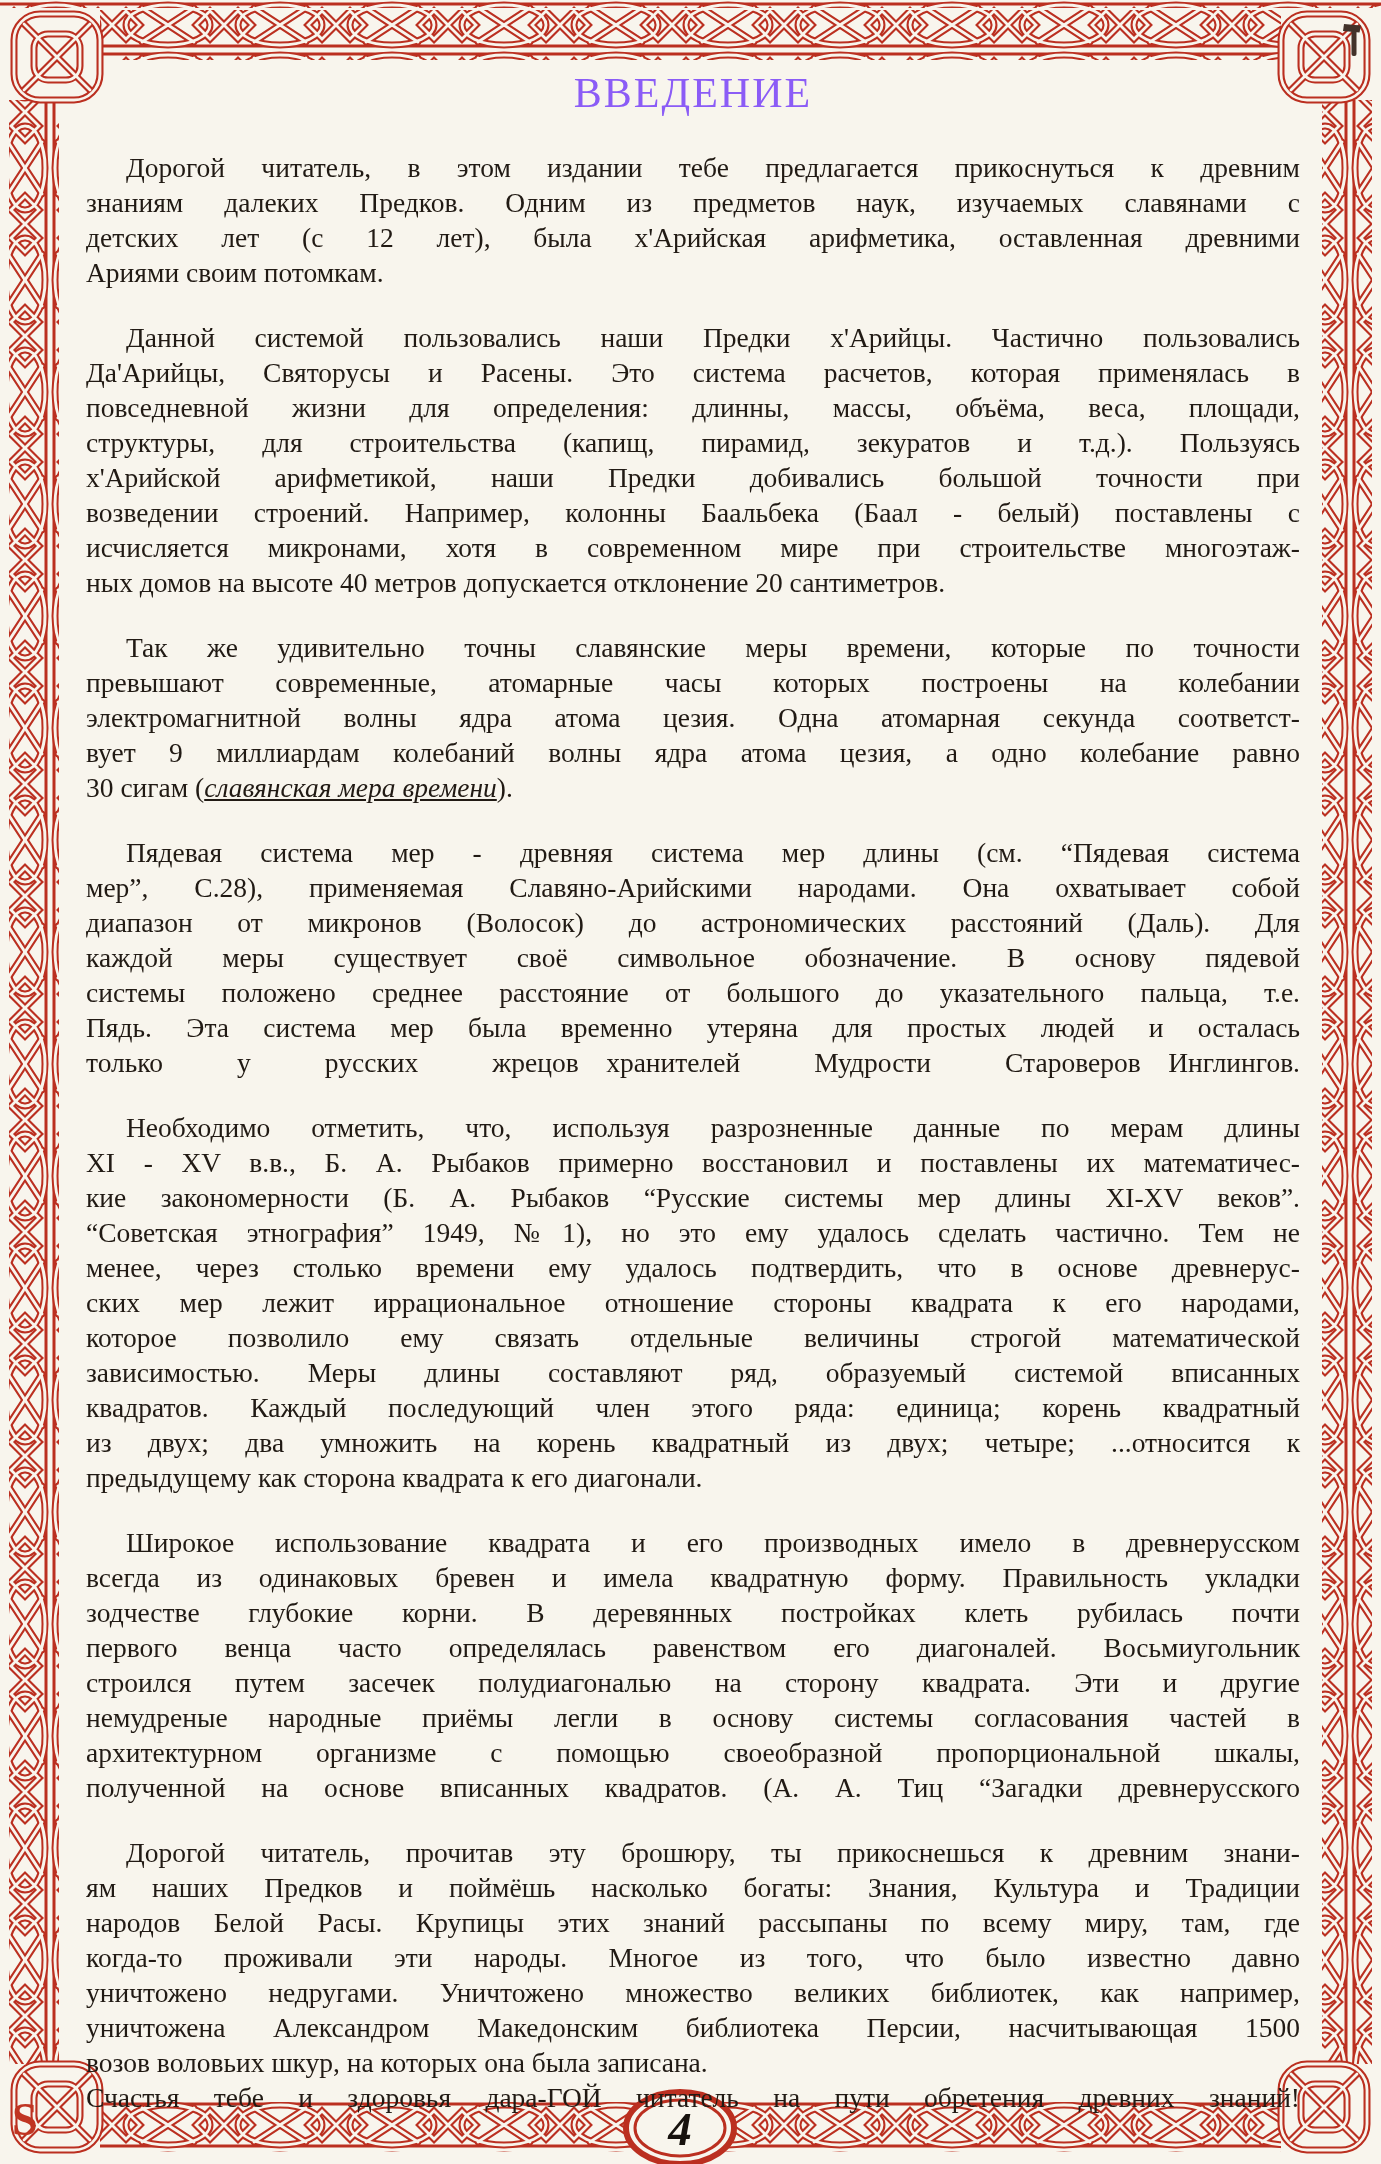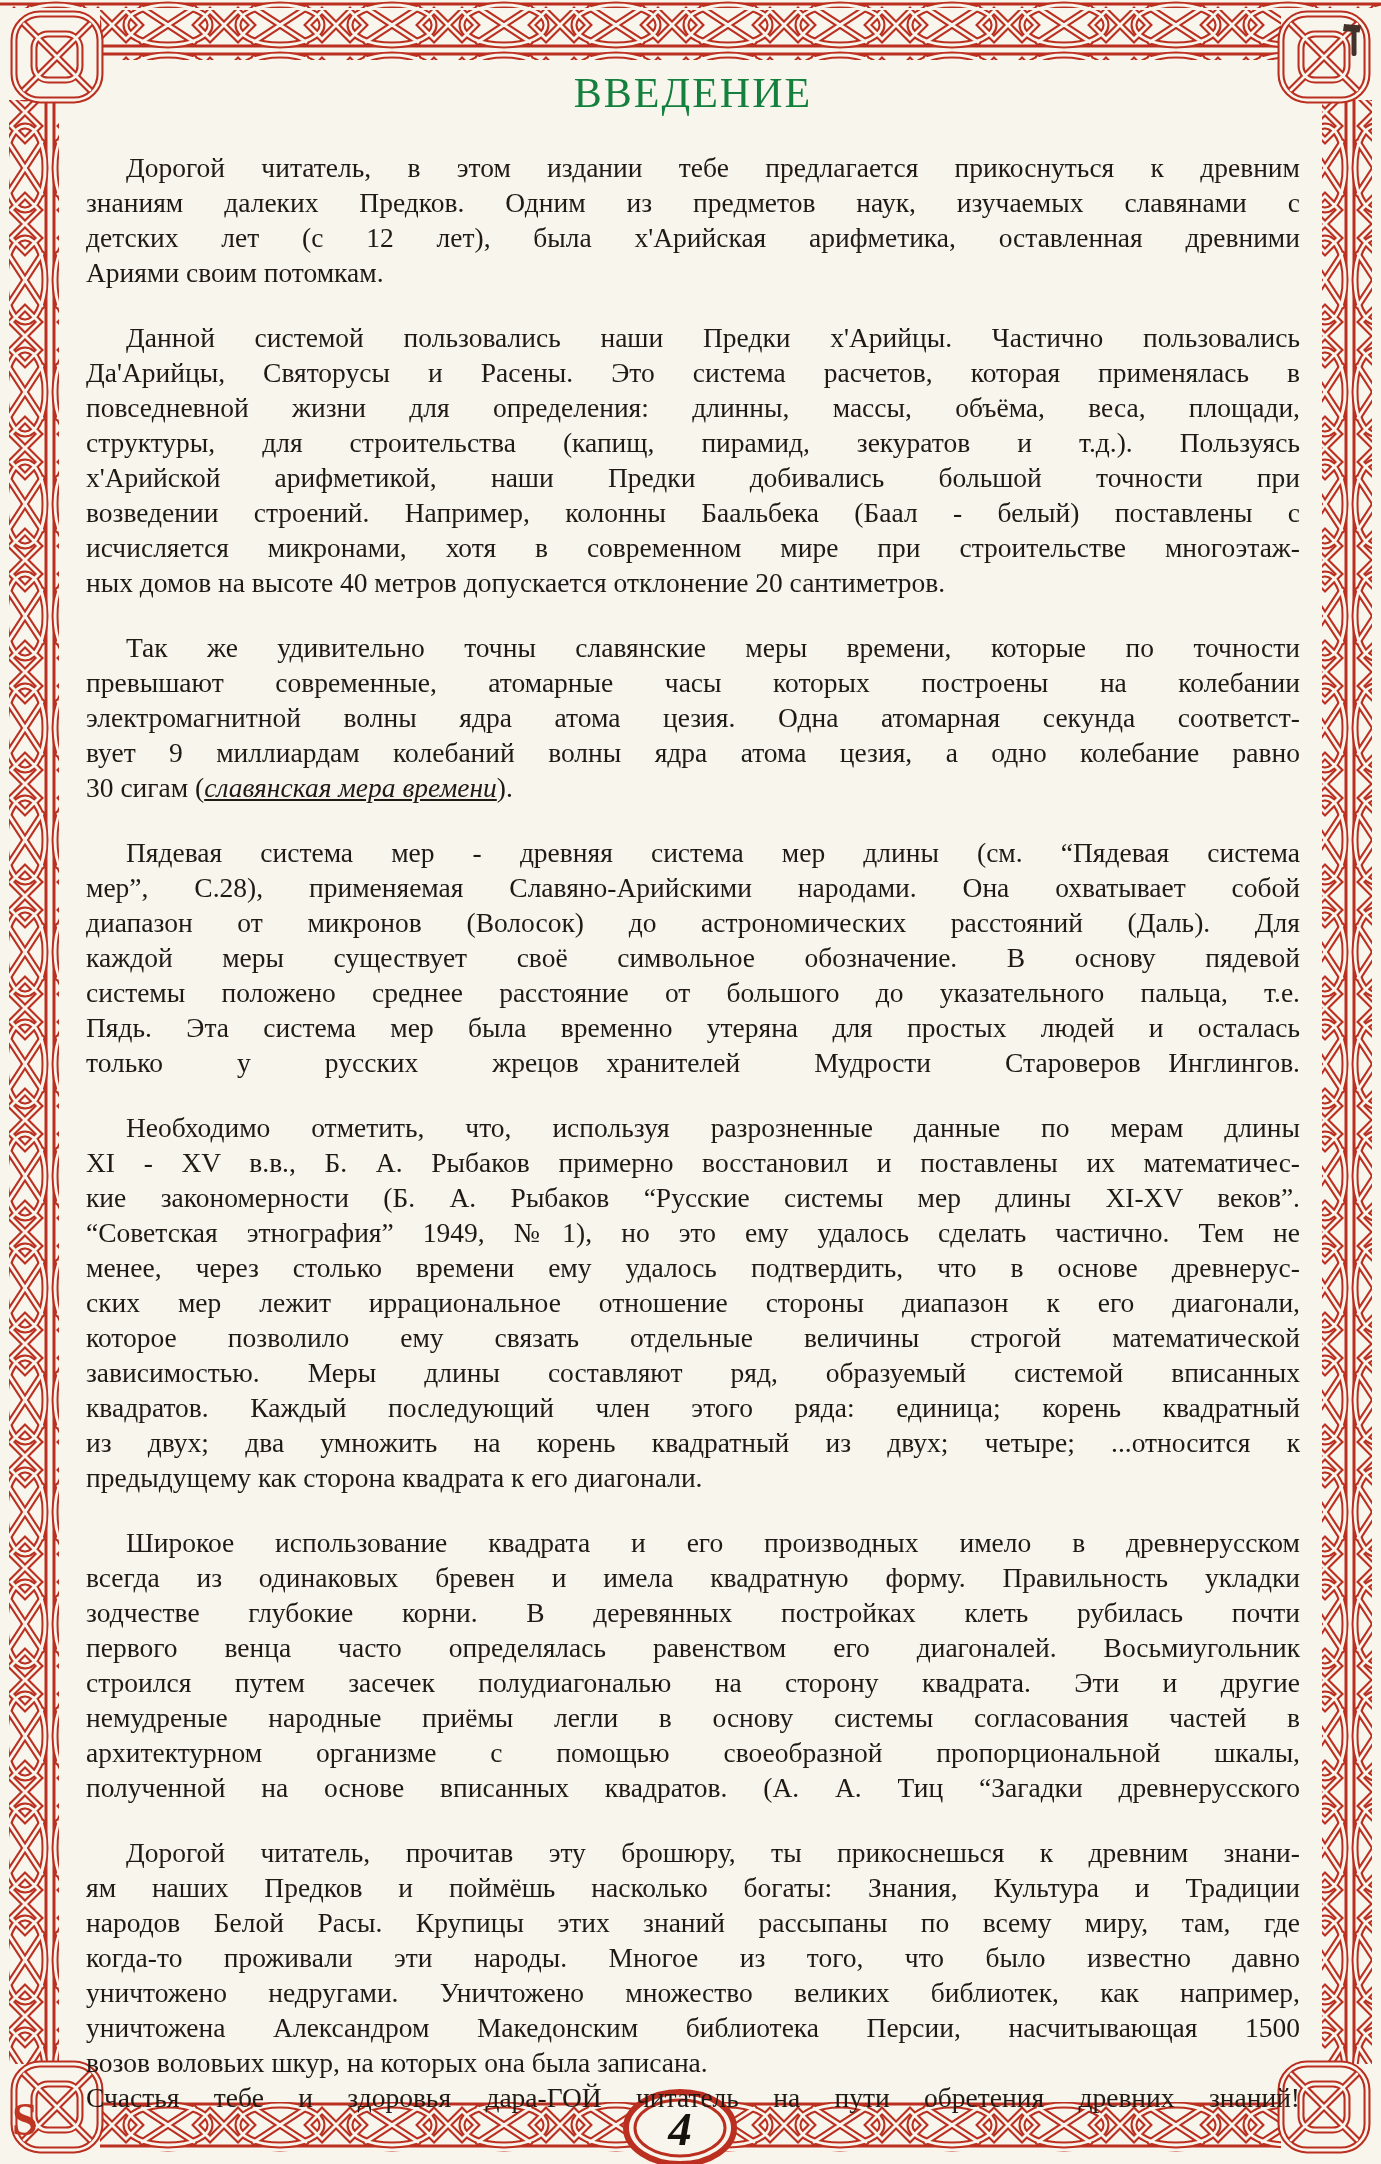--- a/index.html
+++ b/index.html
@@ -18,21 +18,21 @@
   .content {
     position: absolute;
     left: 86px; top: 62px; width: 1214px;
     color: #211a14;
   }
   .title {
     font-size: 42px; line-height: 54px;
     letter-spacing: 2px;
     text-align: center;
     font-weight: normal;
-    color: #15803d;
+    color: #8b5cf6;
     margin: 4px 0 14px 0;
   }
   .para { margin: 0; }
   .para.gap { }
   .line {
     font-size: 27.5px; line-height: 35px;
     text-align: justify;
     text-align-last: justify;
     white-space: nowrap; 
   }
@@ -150,21 +150,21 @@
         <div class="line">системы положено среднее расстояние от большого до указательного пальца, т.е.</div>
         <div class="line">Пядь. Эта система мер была временно утеряна для простых людей и осталась</div>
         <div class="line">только у русских жрецов хранителей Мудрости Староверов Инглингов.</div>
       </div>
       <div class="para">
         <div class="line indent">Необходимо отметить, что, используя разрозненные данные по мерам длины</div>
         <div class="line">XI - XV в.в., Б. А. Рыбаков примерно восстановил и поставлены их математичес-</div>
         <div class="line">кие закономерности (Б. А. Рыбаков “Русские системы мер длины XI-XV веков”.</div>
         <div class="line">“Советская этнография” 1949, №1), но это ему удалось сделать частично. Тем не</div>
         <div class="line">менее, через столько времени ему удалось подтвердить, что в основе древнерус-</div>
-        <div class="line">ских мер лежит иррациональное отношение стороны диапазон к его диагонали,</div>
+        <div class="line">ских мер лежит иррациональное отношение стороны квадрата к его народами,</div>
         <div class="line">которое позволило ему связать отдельные величины строгой математической</div>
         <div class="line">зависимостью. Меры длины составляют ряд, образуемый системой вписанных</div>
         <div class="line">квадратов. Каждый последующий член этого ряда: единица; корень квадратный</div>
         <div class="line">из двух; два умножить на корень квадратный из двух; четыре; ...относится к</div>
         <div class="line last">предыдущему как сторона квадрата к его диагонали.</div>
       </div>
       <div class="para">
         <div class="line indent">Широкое использование квадрата и его производных имело в древнерусском</div>
         <div class="line">всегда из одинаковых бревен и имела квадратную форму. Правильность укладки</div>
         <div class="line">зодчестве глубокие корни. В деревянных постройках клеть рубилась почти</div>

